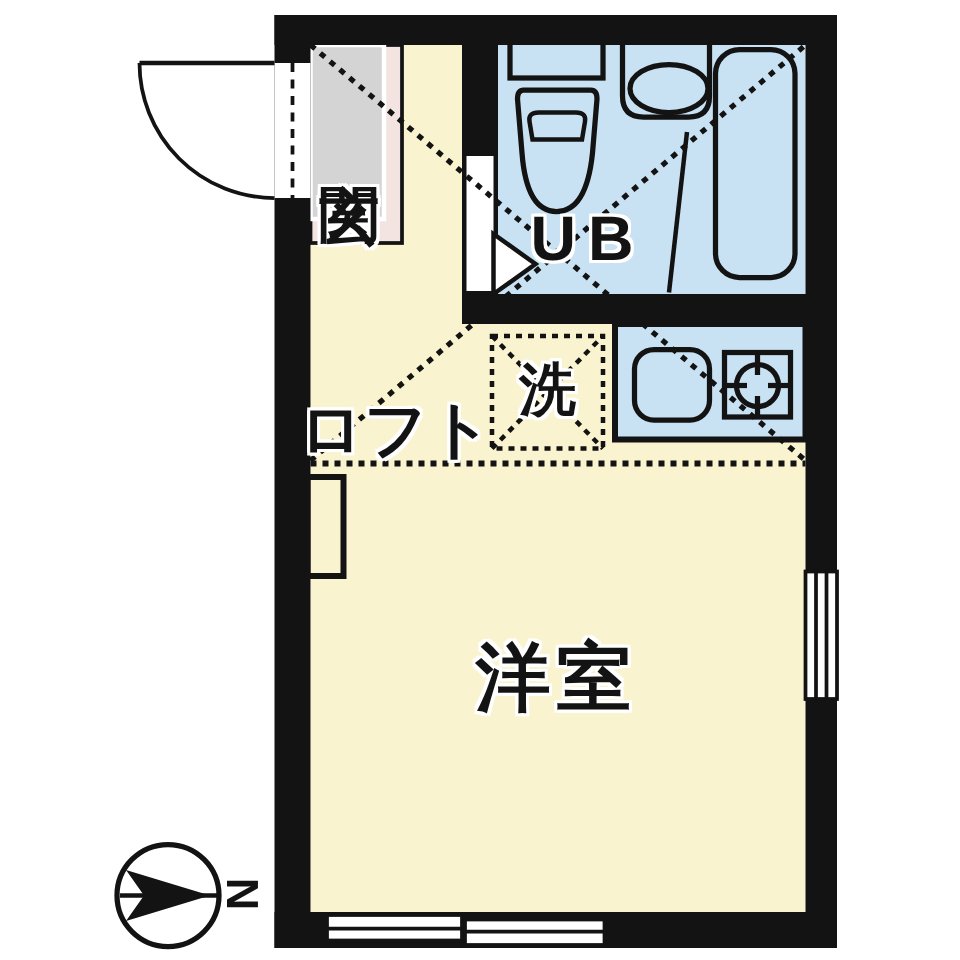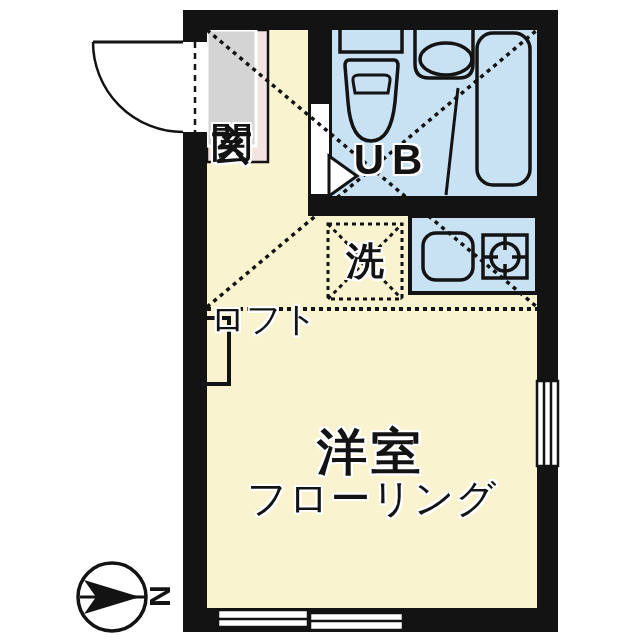--- a/index.html
+++ b/index.html
@@ -7,21 +7,21 @@
          font-family:"Liberation Sans","DejaVu Sans",sans-serif;}
   #plan-svg{position:absolute;left:0;top:0;}
   .label{position:absolute;color:#131313;white-space:nowrap;line-height:1.02;
          transform:translate(-50%,-50%);
          text-shadow:-2px -2px 0 #fff,2px -2px 0 #fff,-2px 2px 0 #fff,2px 2px 0 #fff,
                      0 -2px 0 #fff,0 2px 0 #fff,-2px 0 0 #fff,2px 0 0 #fff;}
   .lbl-genkan{left:232px;top:92px;font-size:40px;font-weight:bold;
               writing-mode:vertical-rl;text-orientation:upright;letter-spacing:2px;}
   .lbl-ub{left:392px;top:160px;font-size:42px;font-weight:600;letter-spacing:8px;}
   .lbl-wash{left:365px;top:261px;font-size:38px;font-weight:bold;}
-  .lbl-loft{left:264px;top:287px;font-size:35px;font-weight:normal;margin-top:32px;}
+  .lbl-loft{left:264px;top:287px;font-size:42px;font-weight:bold;}
   .lbl-unit{left:373px;top:401px;font-size:60px;font-weight:500;letter-spacing:2px;}
   .lbl-room{left:371px;top:452px;font-size:50px;font-weight:700;letter-spacing:4px;}
   .lbl-floor{left:372px;top:498px;font-size:40px;font-weight:400;letter-spacing:1px;}
   .lbl-north{left:160px;top:596px;font-size:30px;font-weight:bold;
              transform:translate(-50%,-50%) rotate(90deg);text-shadow:none;}
 </style>
 </head>
 <body>
 
 <div id="stage">
@@ -100,15 +100,14 @@
       <line x1="80" y1="597" x2="146" y2="597" stroke="#131313" stroke-width="3"></line>
       <polygon points="140,597 84,580 96,597 84,614" fill="#131313"></polygon>
     </g>
   </svg>
 
   <div class="label lbl-genkan">玄関</div>
   <div class="label lbl-ub">UB</div>
   <div class="label lbl-wash">洗</div>
   <div class="label lbl-loft">ロフト</div>
   <div class="label lbl-room">洋室</div>
-  <div class="label lbl-floor">フローリング</div>
   <div class="label lbl-north">N</div>
 </div>
 
 </body></html>

